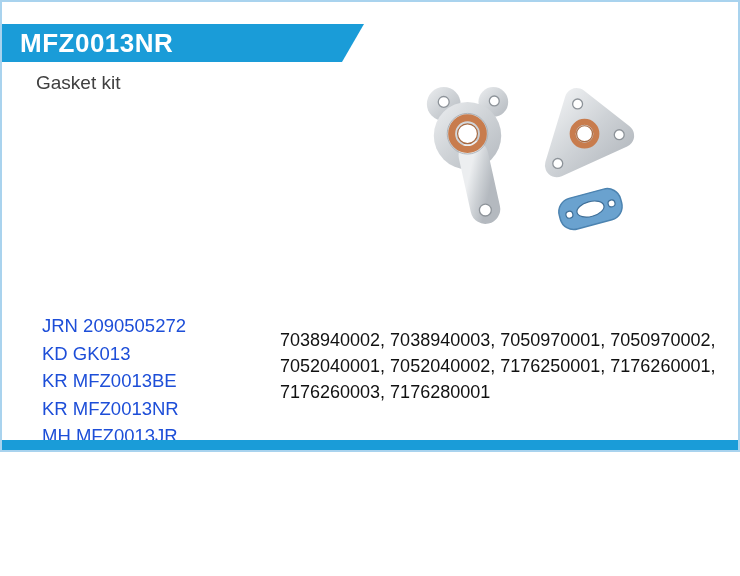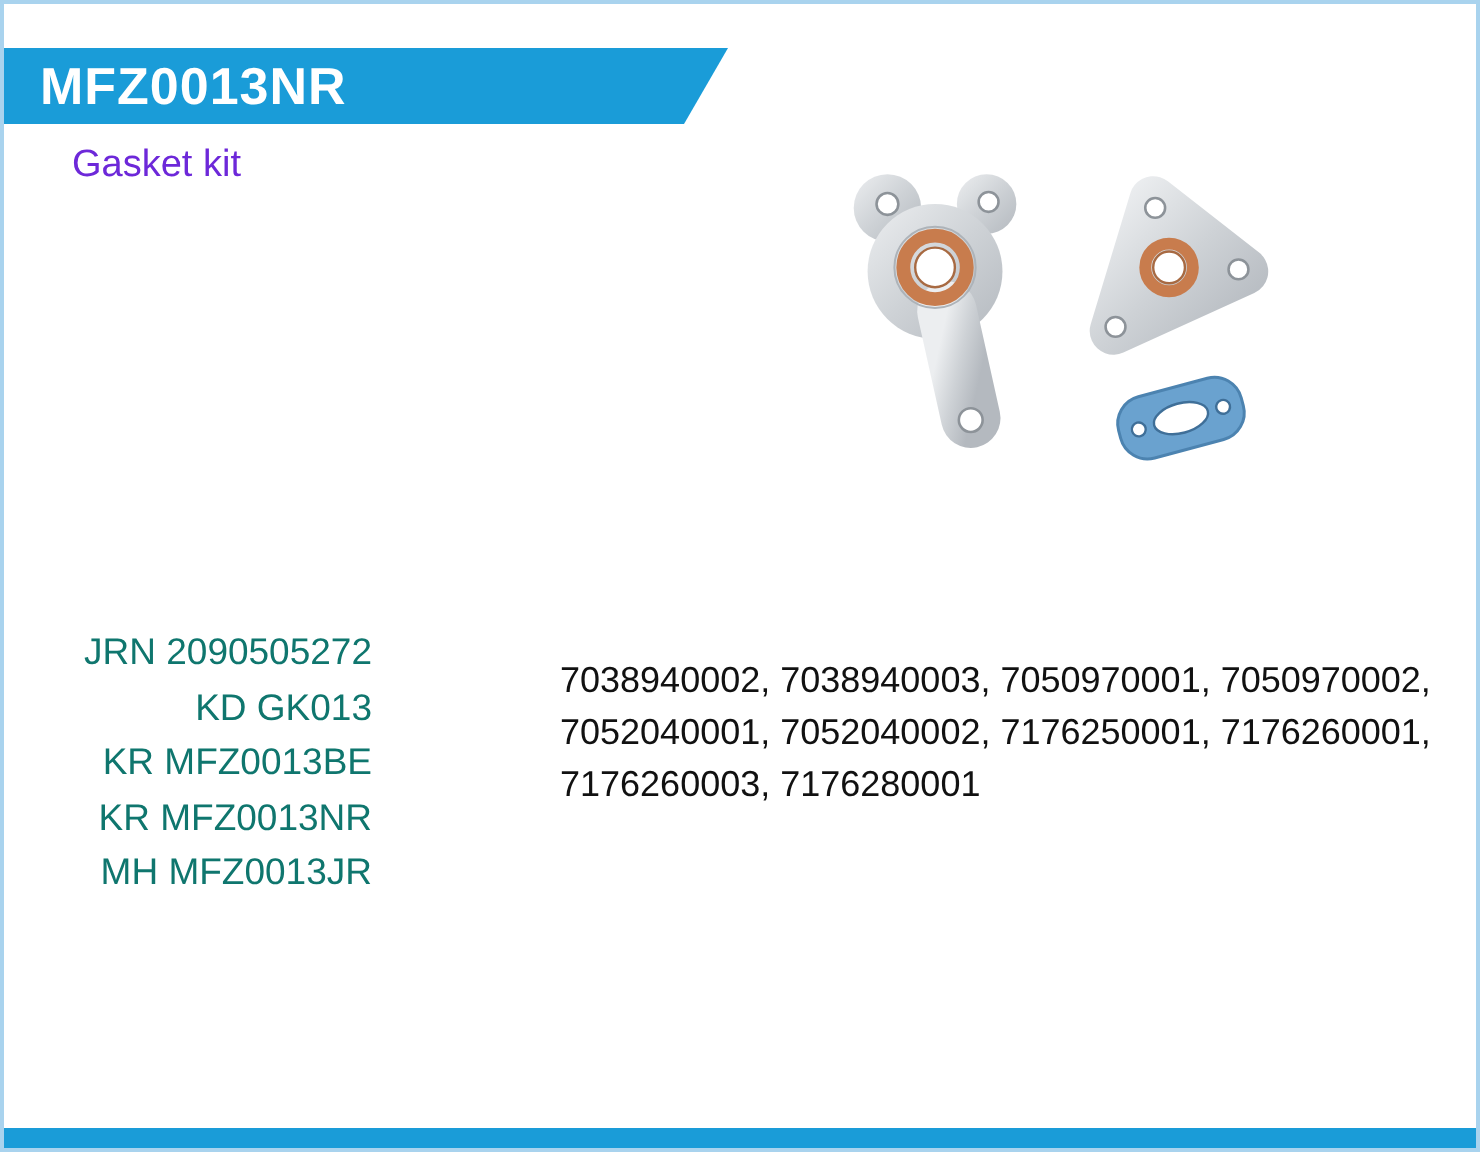--- a/index.html
+++ b/index.html
@@ -1,20 +1,20 @@
 <!DOCTYPE html>
 <html><head>
 <meta charset="utf-8">
 <style>
   * { box-sizing: border-box; }
   html, body { margin: 0; padding: 0; background: #ffffff; }
   .page {
     position: relative;
     width: 740px;
-    height: 576px;
+    height: 452px;
     background: #ffffff;
     border: 2px solid #a9d3ee;
     font-family: "Liberation Sans", sans-serif;
     overflow: hidden;
   }
   .banner {
     position: absolute;
     top: 22px;
     left: 0;
     width: 362px;
@@ -29,35 +29,34 @@
     font-size: 26px;
     font-weight: bold;
     padding-left: 18px;
     letter-spacing: 0.5px;
   }
   .description {
     position: absolute;
     top: 70px;
     left: 34px;
     font-size: 19px;
-    color: #6d28d9;
+    color: #404040;
   }
   .product-image {
     position: absolute;
     left: 408px;
     top: 76px;
   }
   .cross-refs {
     position: absolute;
     left: 40px;
     top: 310px;
     font-size: 18.5px;
-    color: #0f766e;
+    color: #1d4ed8;
     line-height: 27.5px;
-    text-align: right;
   }
   .oem-block {
     position: absolute;
     left: 278px;
     top: 325px;
     width: 452px;
     font-size: 18px;
     color: #111111;
     line-height: 26px;
   }

